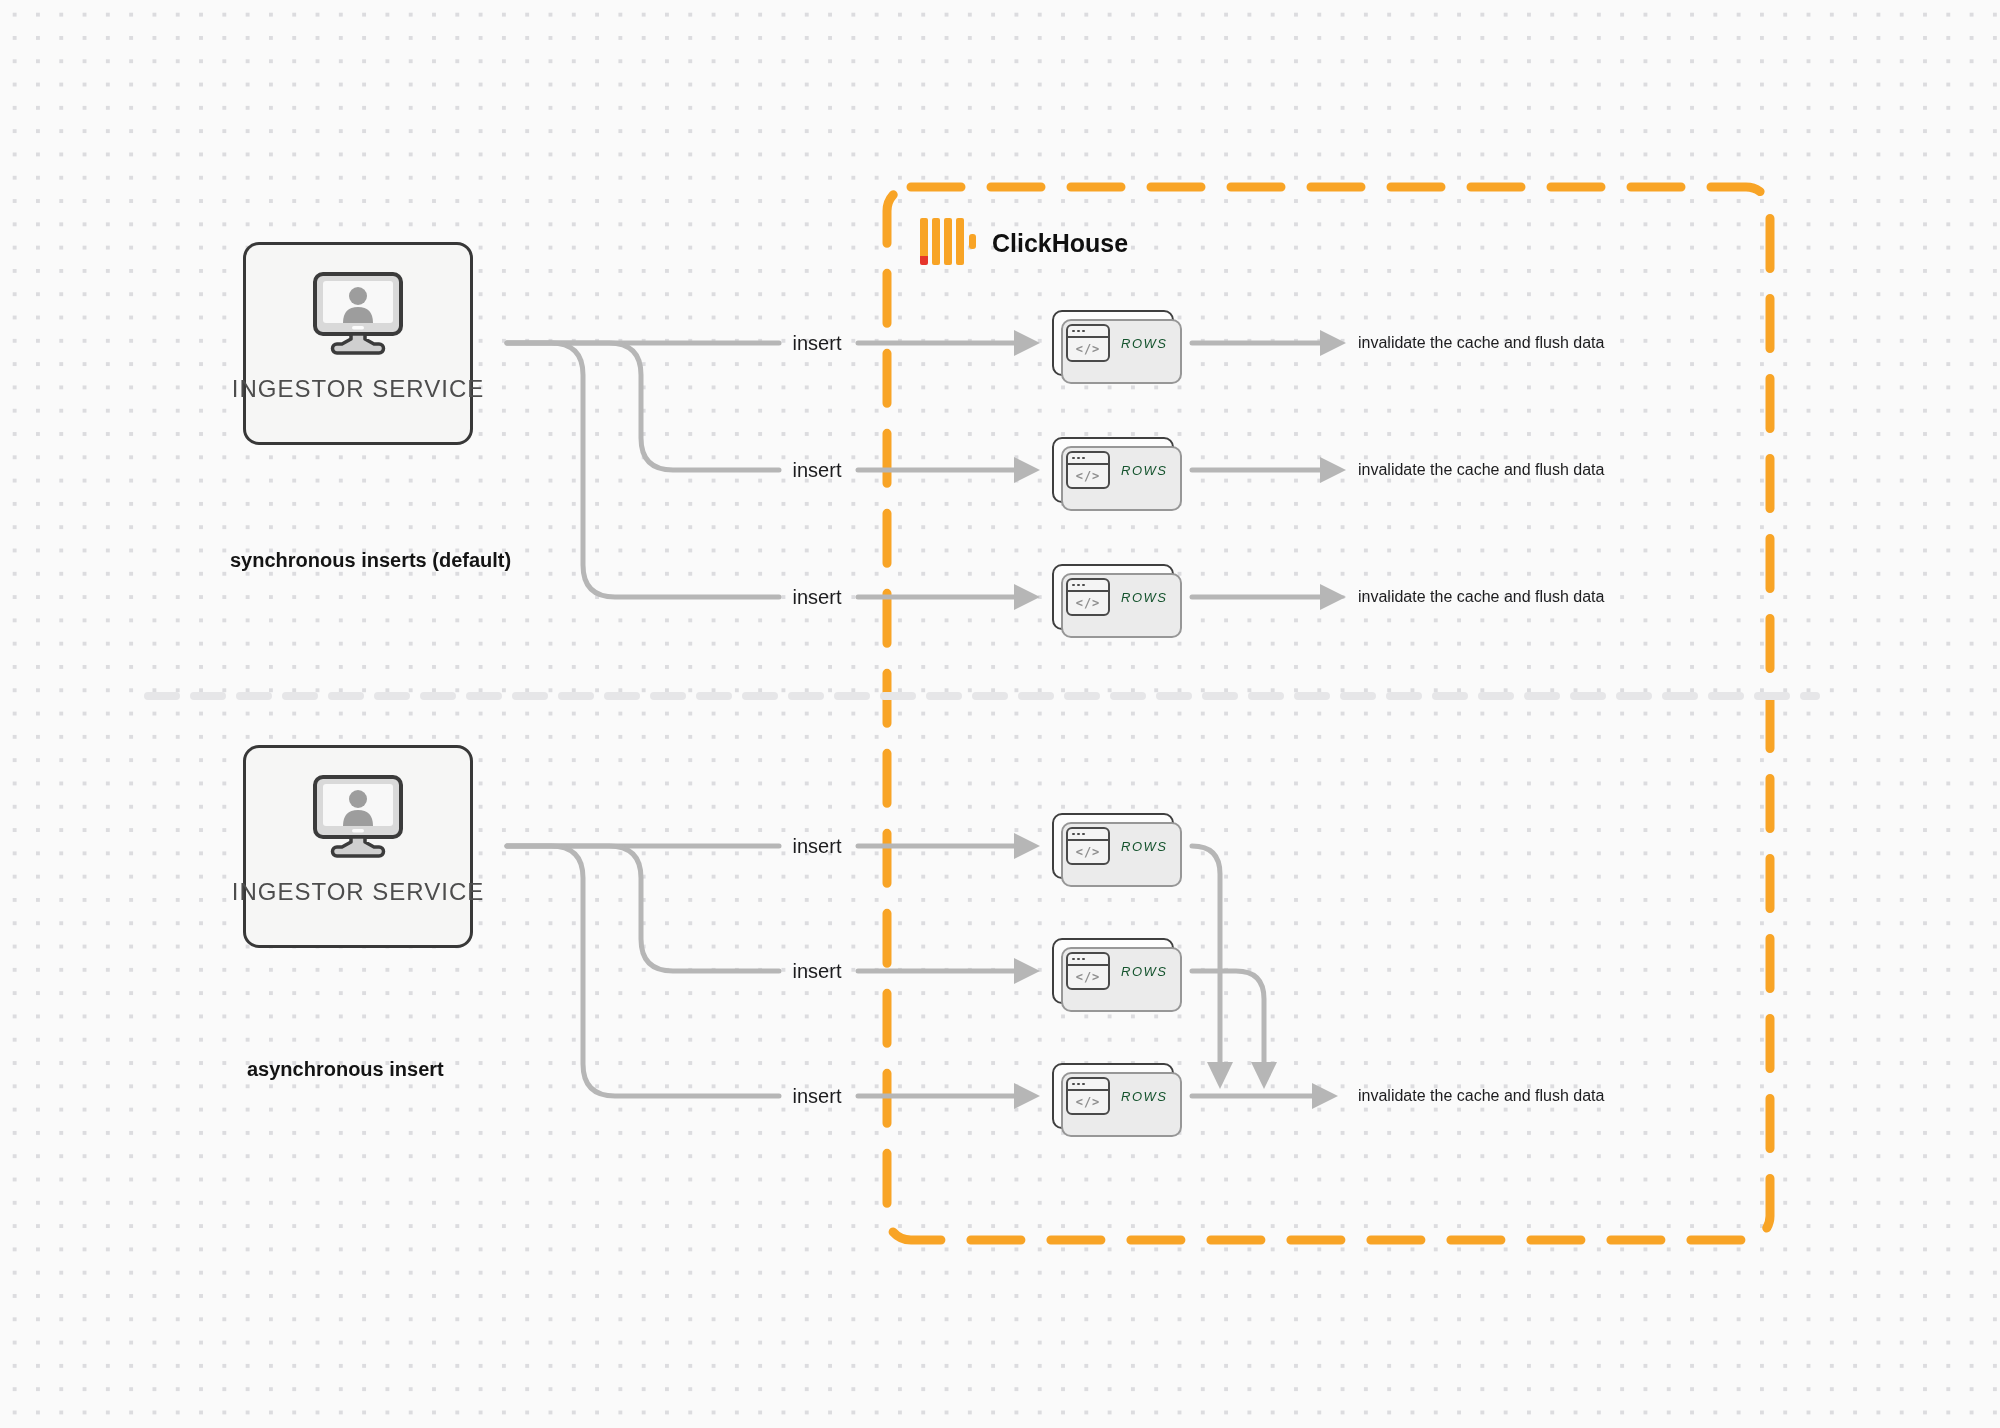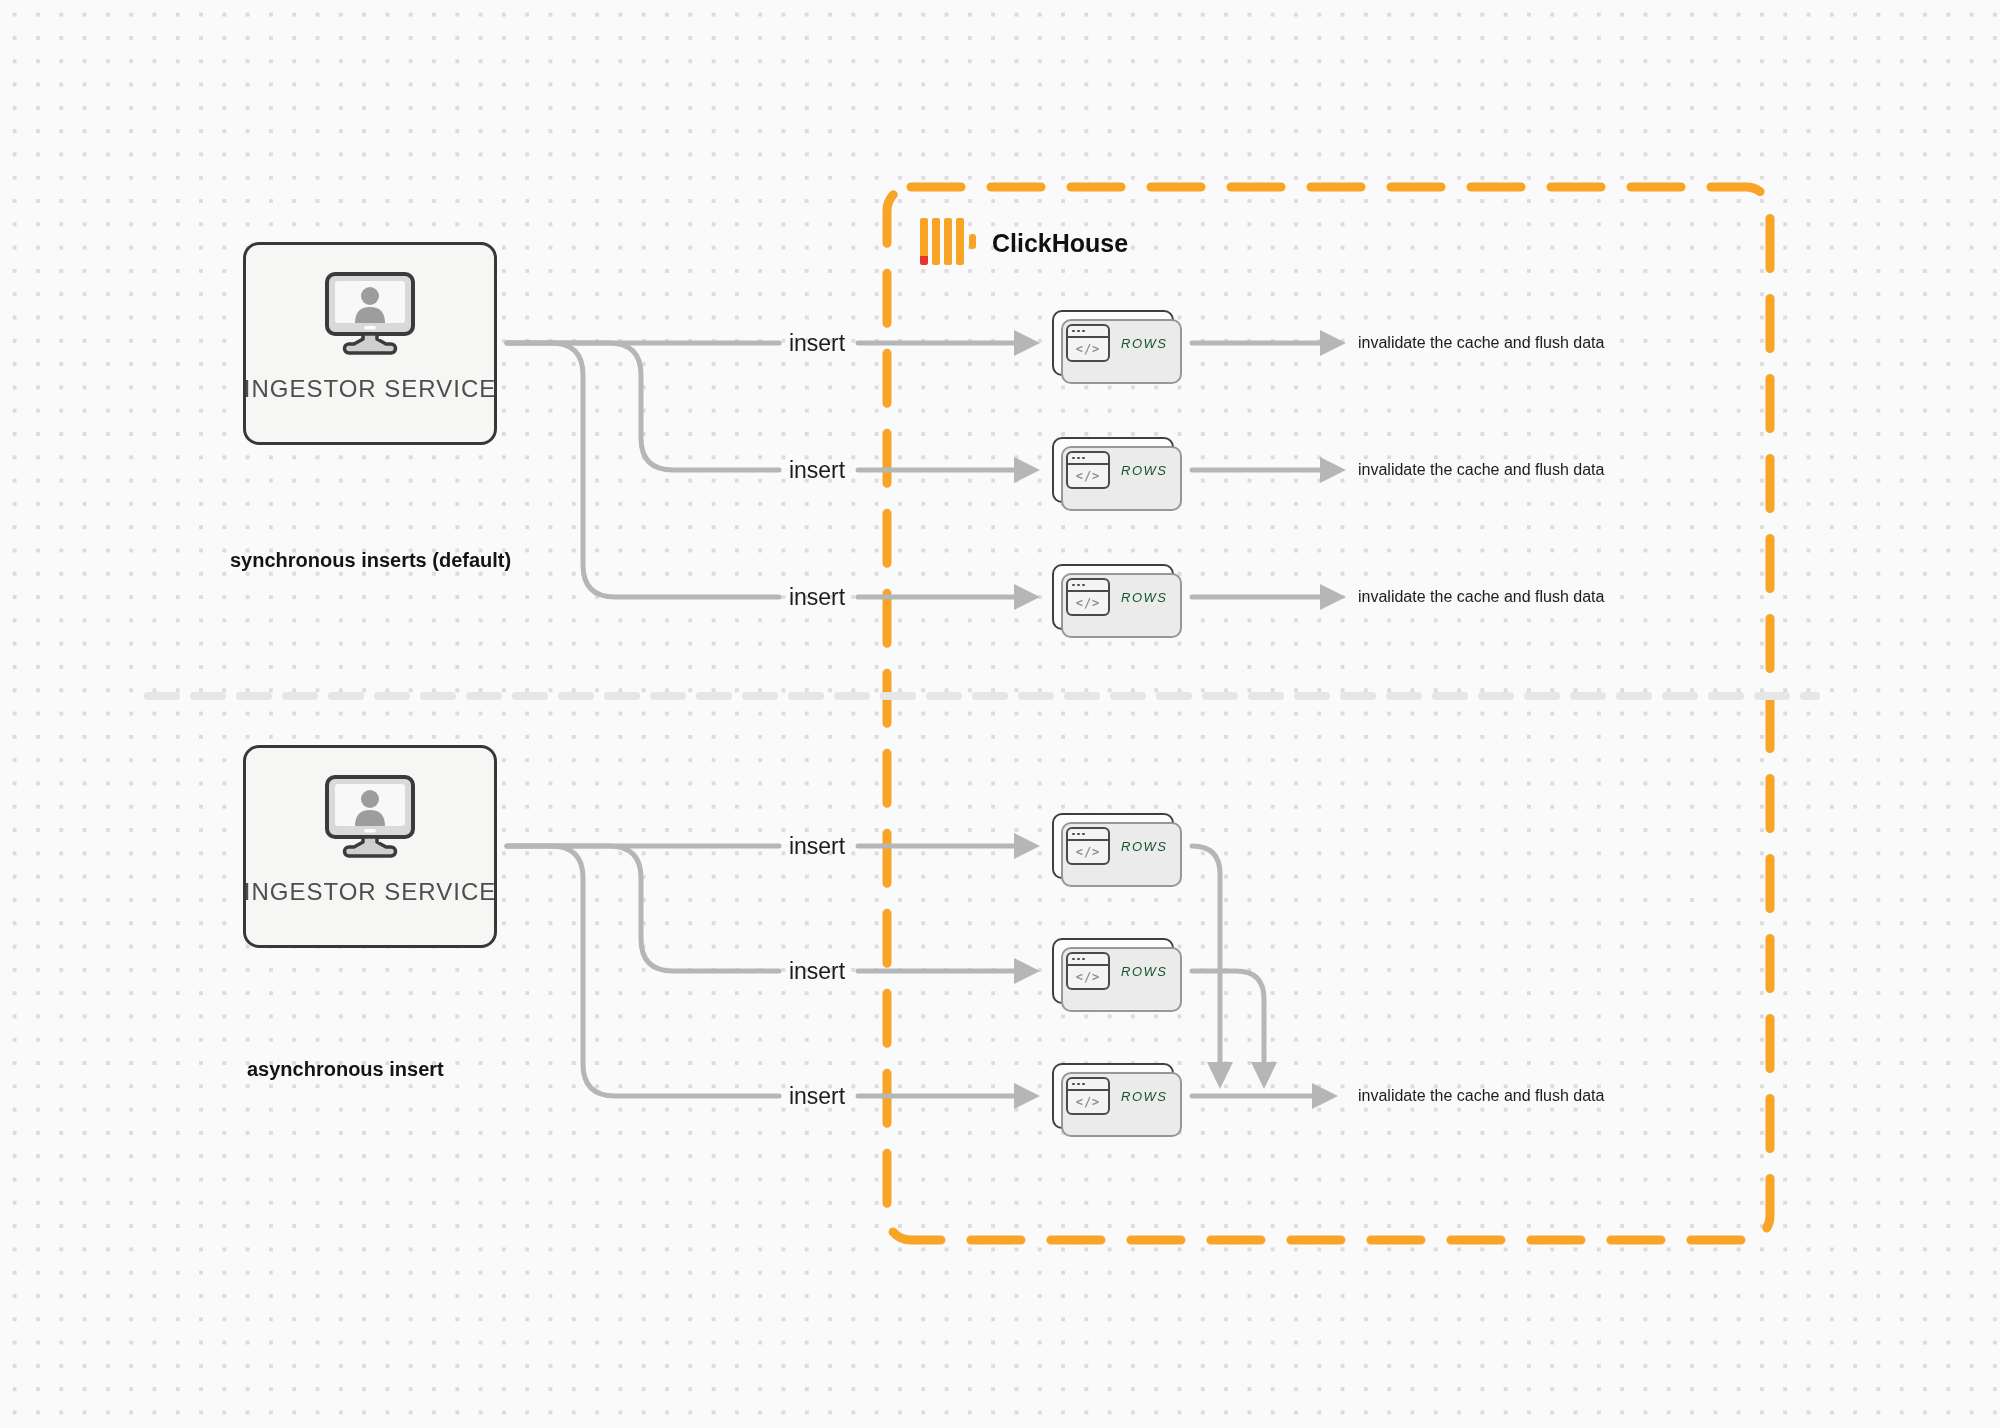--- a/index.html
+++ b/index.html
@@ -14,21 +14,21 @@
     background-image:radial-gradient(circle, #dcdcdf 2.1px, transparent 2.1px);
     background-size:23.3px 23.3px;
     background-position:3px 3px;
     overflow:hidden;
   }
   .wires{position:absolute;left:0;top:0;z-index:1;}
   .abs{position:absolute;z-index:2;}
 
   
   .ingestor{
-    width:254px;height:203px;
+    width:230px;height:203px;
     border:3.5px solid #383838;border-radius:16px;
     background:#f6f6f5;
     box-sizing:border-box;
     display:flex;flex-direction:column;align-items:center;
     padding-top:26px;gap:14px;
   }
   .ingestor-label{
     font-size:24px;color:#4d4d4d;letter-spacing:1px;white-space:nowrap;
   }
 
@@ -78,21 +78,21 @@
     font-family:"DejaVu Sans Mono", monospace;
     font-size:12px;font-weight:bold;color:#8f8f8f;letter-spacing:1px;
   }
   .rows-label{
     font-style:italic;font-size:13px;font-weight:500;
     letter-spacing:1.5px;color:#14532d;white-space:nowrap;
   }
 
   
   .insert-label{
-    font-size:23px;color:#1c1c1e;white-space:nowrap;
+    font-size:20px;color:#1c1c1e;white-space:nowrap;
     transform:translate(-50%,-50%);
   }
   .invalidate-label{
     font-size:16px;color:#1c1c1e;white-space:nowrap;
     transform:translateY(-50%);
   }
 </style>
 </head>
 <body>
 

